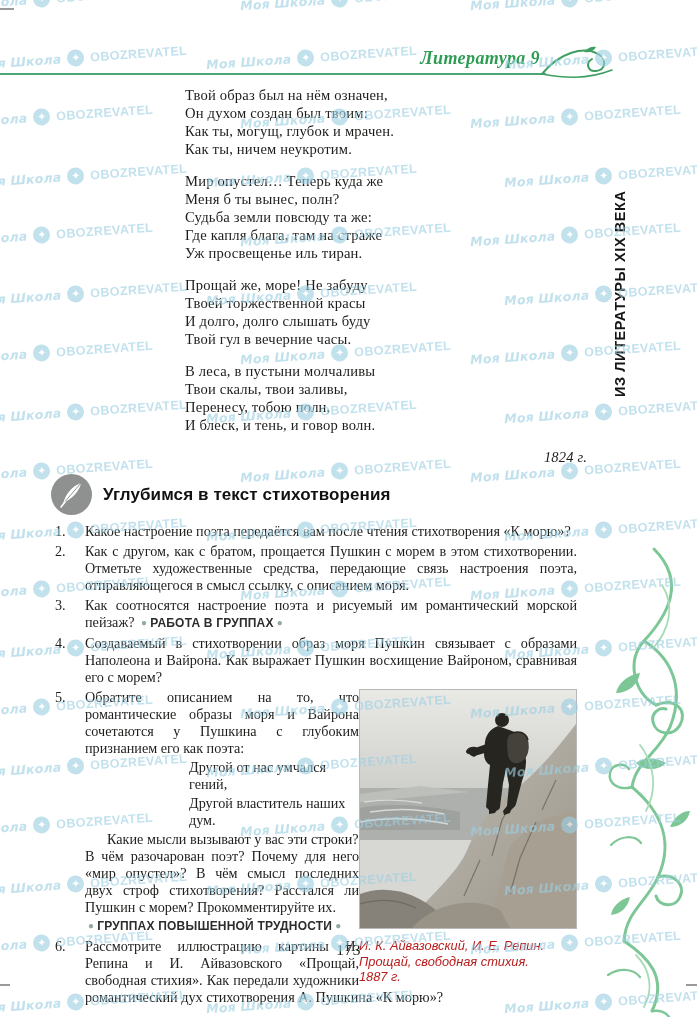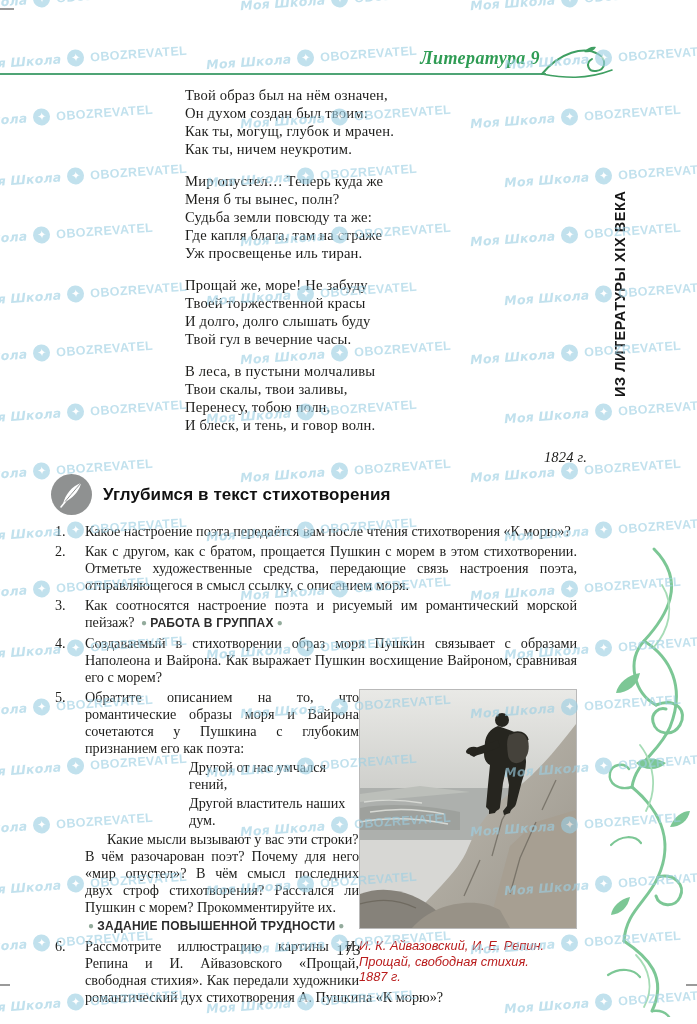--- a/index.html
+++ b/index.html
@@ -227,21 +227,21 @@
             <div>Прощай, свободная стихия.</div>
             <div>1887 г.</div>
           </figcaption>
         </figure>
         <span class="qnum">5.</span>
         <span>Обратите описанием на то, что романтические образы моря и Вайрона сочетаются у Пушкина с глубоким признанием его как поэта:</span>
         <div class="q-quote">Другой от нас умчался гений,</div>
         <div class="q-quote">Другой властитель наших дум.</div>
         <div class="q-follow">Какие мысли вызывают у вас эти строки?</div>
         <div>В чём разочарован поэт? Почему для него «мир опустел»? В чём смысл последних двух строф стихотворения? Расстался ли Пушкин с морем? Прокомментируйте их.</div>
-        <div class="badge badge-line"><span class="dot">●</span><span>ЗАДАНИЕ ПОВЫШЕННОЙ ТРУДНОСТИ</span><span class="dot">●</span></div>
+        <div class="badge badge-line"><span class="dot">●</span><span>ГРУППАХ ПОВЫШЕННОЙ ТРУДНОСТИ</span><span class="dot">●</span></div>
       </div>
 
       <div class="q">
         <span class="qnum">6.</span>
         <span>Рассмотрите иллюстрацию картины И. Репина и И. Айвазовского «Прощай, свободная стихия». Как передали художники романтический дух стихотворения А. Пушкина «К морю»?</span>
       </div>
 
     </div>
   </div>
 

